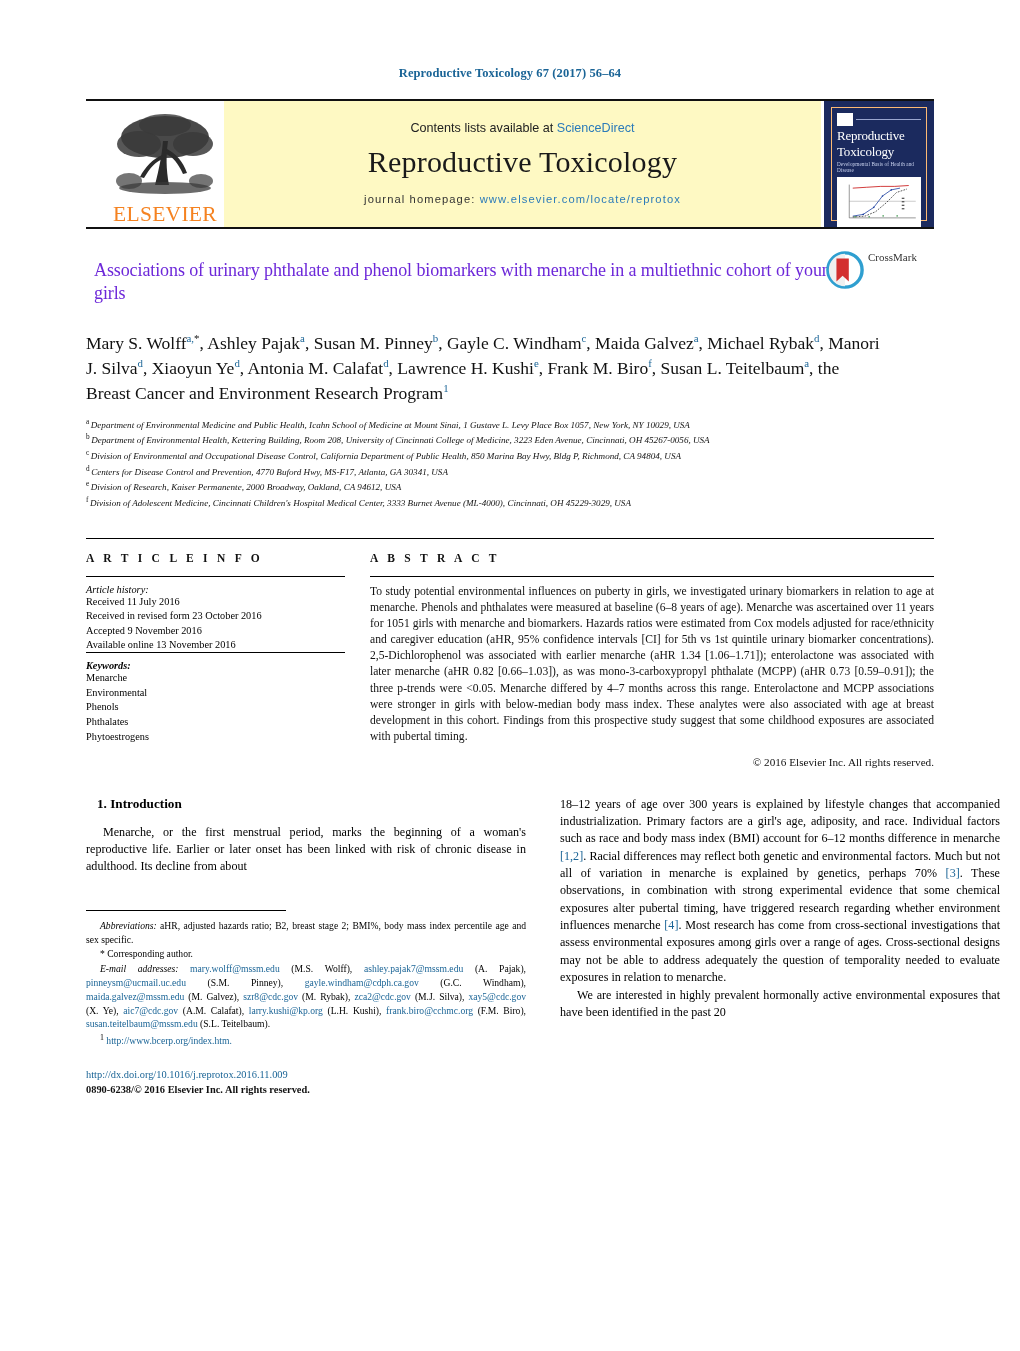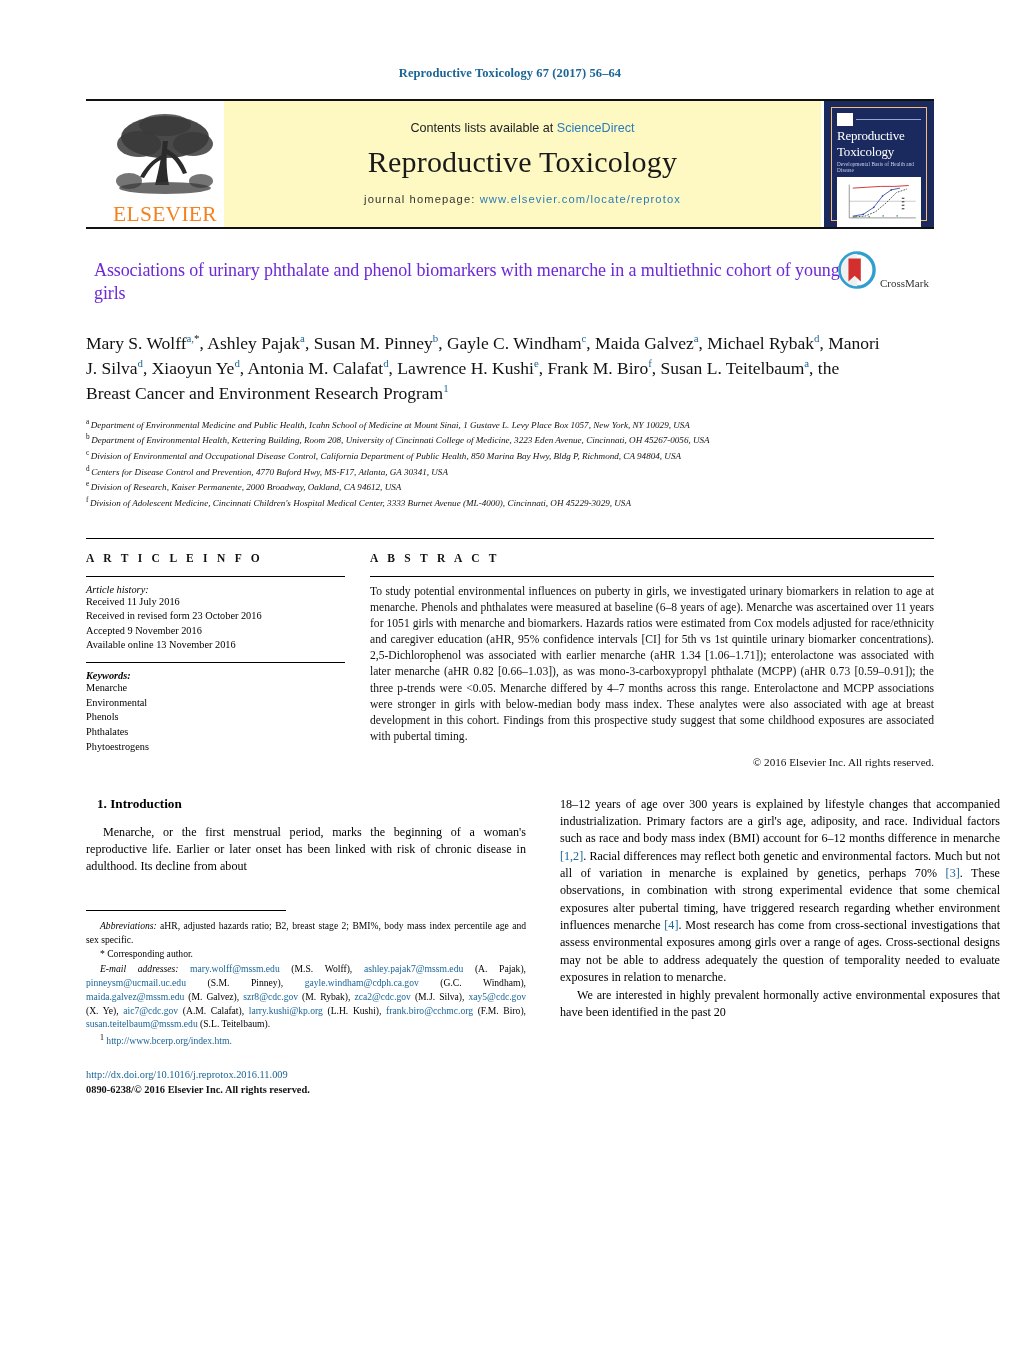--- a/index.html
+++ b/index.html
@@ -149,25 +149,25 @@
     font-size: 18px;
     line-height: 1.3;
     font-weight: normal;
     color: #6d28d9;
     margin: 8px;
     max-width: 770px;
     letter-spacing: -0.1px;
   }
   .crossmark {
     position: absolute;
-    right: 0;
+    right: 12px;
     top: -8px;
     width: 96px;
     display: flex;
-    align-items: flex-end;
+    align-items: flex-start;
     gap: 4px;
   }
   .cm-badge { width: 38px; height: 38px; display:block; }
   .cm-text {
     font-family: "Liberation Serif", serif;
     font-size: 11px;
     color: #333;
   }
 
   
@@ -219,21 +219,21 @@
     font-family: "Liberation Serif", serif;
     font-size: 11.5px;
     font-weight: bold;
     letter-spacing: 3.3px;
     color: #111;
     margin-bottom: 12px;
   }
   .rule-thin { border-top: 1px solid #000; margin: 0 0 7px 0; }
   .hist-title { font-style: italic; font-size: 10.3px; }
   .hist-line { font-size: 10.3px; line-height: 1.38; }
-  .kw-block { margin-top: 10px; }
+  .kw-block { }
   .kw-title { font-style: italic; font-weight: bold; font-size: 10.3px; }
   .kw-item { font-size: 10.3px; line-height: 1.42; }
 
   .abs-body {
     font-size: 11.6px;
     line-height: 1.385;
     text-align: justify;
     color: #111;
     margin-top: 2px;
   }

